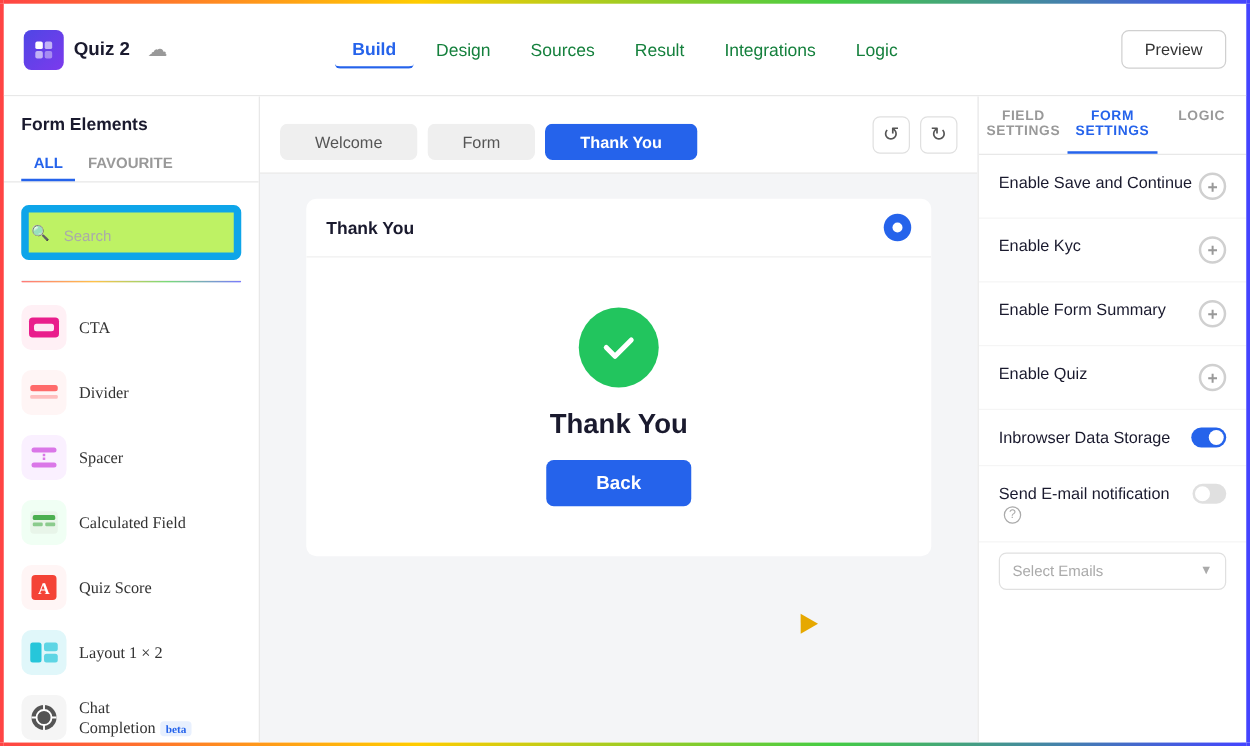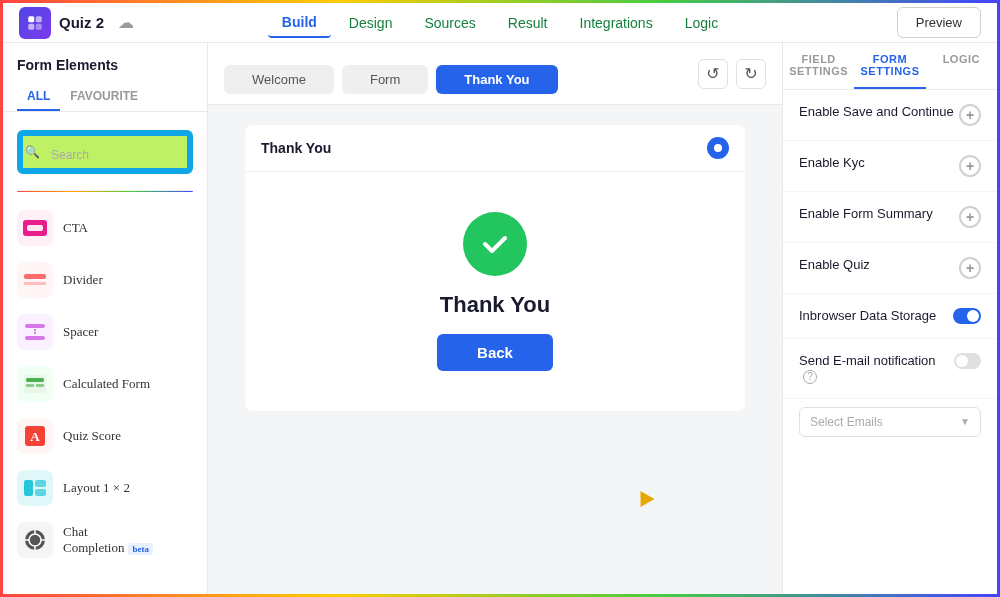--- a/index.html
+++ b/index.html
@@ -17,21 +17,21 @@
       border: 3px solid;
       border-image: linear-gradient(to right, #ff4444, #ffcc00, #44cc44, #4444ff) 1;
       border-radius: 8px;
       overflow: hidden;
       display: flex;
       flex-direction: column;
       background: #fff;
     }
     
     .top-nav {
-      height: 40px;
+      height: 74px;
       background: #fff;
       border-bottom: 1px solid #e8e8e8;
       display: flex;
       align-items: center;
       padding: 0 16px;
       gap: 0;
     }
     .logo-area {
       display: flex;
       align-items: center;
@@ -560,21 +560,21 @@
 
         <div class="sidebar-item">
           <div class="sidebar-item-icon" style="background:#f0fff4;">
             <svg width="28" height="28" viewBox="0 0 28 28">
               <rect x="3" y="5" width="22" height="18" rx="3" fill="#e8f5e9"></rect>
               <rect x="5" y="8" width="18" height="4" rx="1.5" fill="#4caf50"></rect>
               <rect x="5" y="14" width="8" height="3" rx="1" fill="#4caf50" opacity="0.6"></rect>
               <rect x="15" y="14" width="8" height="3" rx="1" fill="#4caf50" opacity="0.6"></rect>
             </svg>
           </div>
-          <span class="sidebar-item-label">Calculated Form</span>
+          <span class="sidebar-item-label">Calculated Field</span>
           <span class="sidebar-item-star">☆</span>
         </div>
 
         <div class="sidebar-item">
           <div class="sidebar-item-icon" style="background:#fff5f5;">
             <svg width="28" height="28" viewBox="0 0 28 28">
               <rect x="4" y="4" width="20" height="20" rx="3" fill="#f44336"></rect>
               <text x="14" y="19" text-anchor="middle" fill="white" font-size="13" font-weight="bold" font-family="serif">A</text>
             </svg>
           </div>

